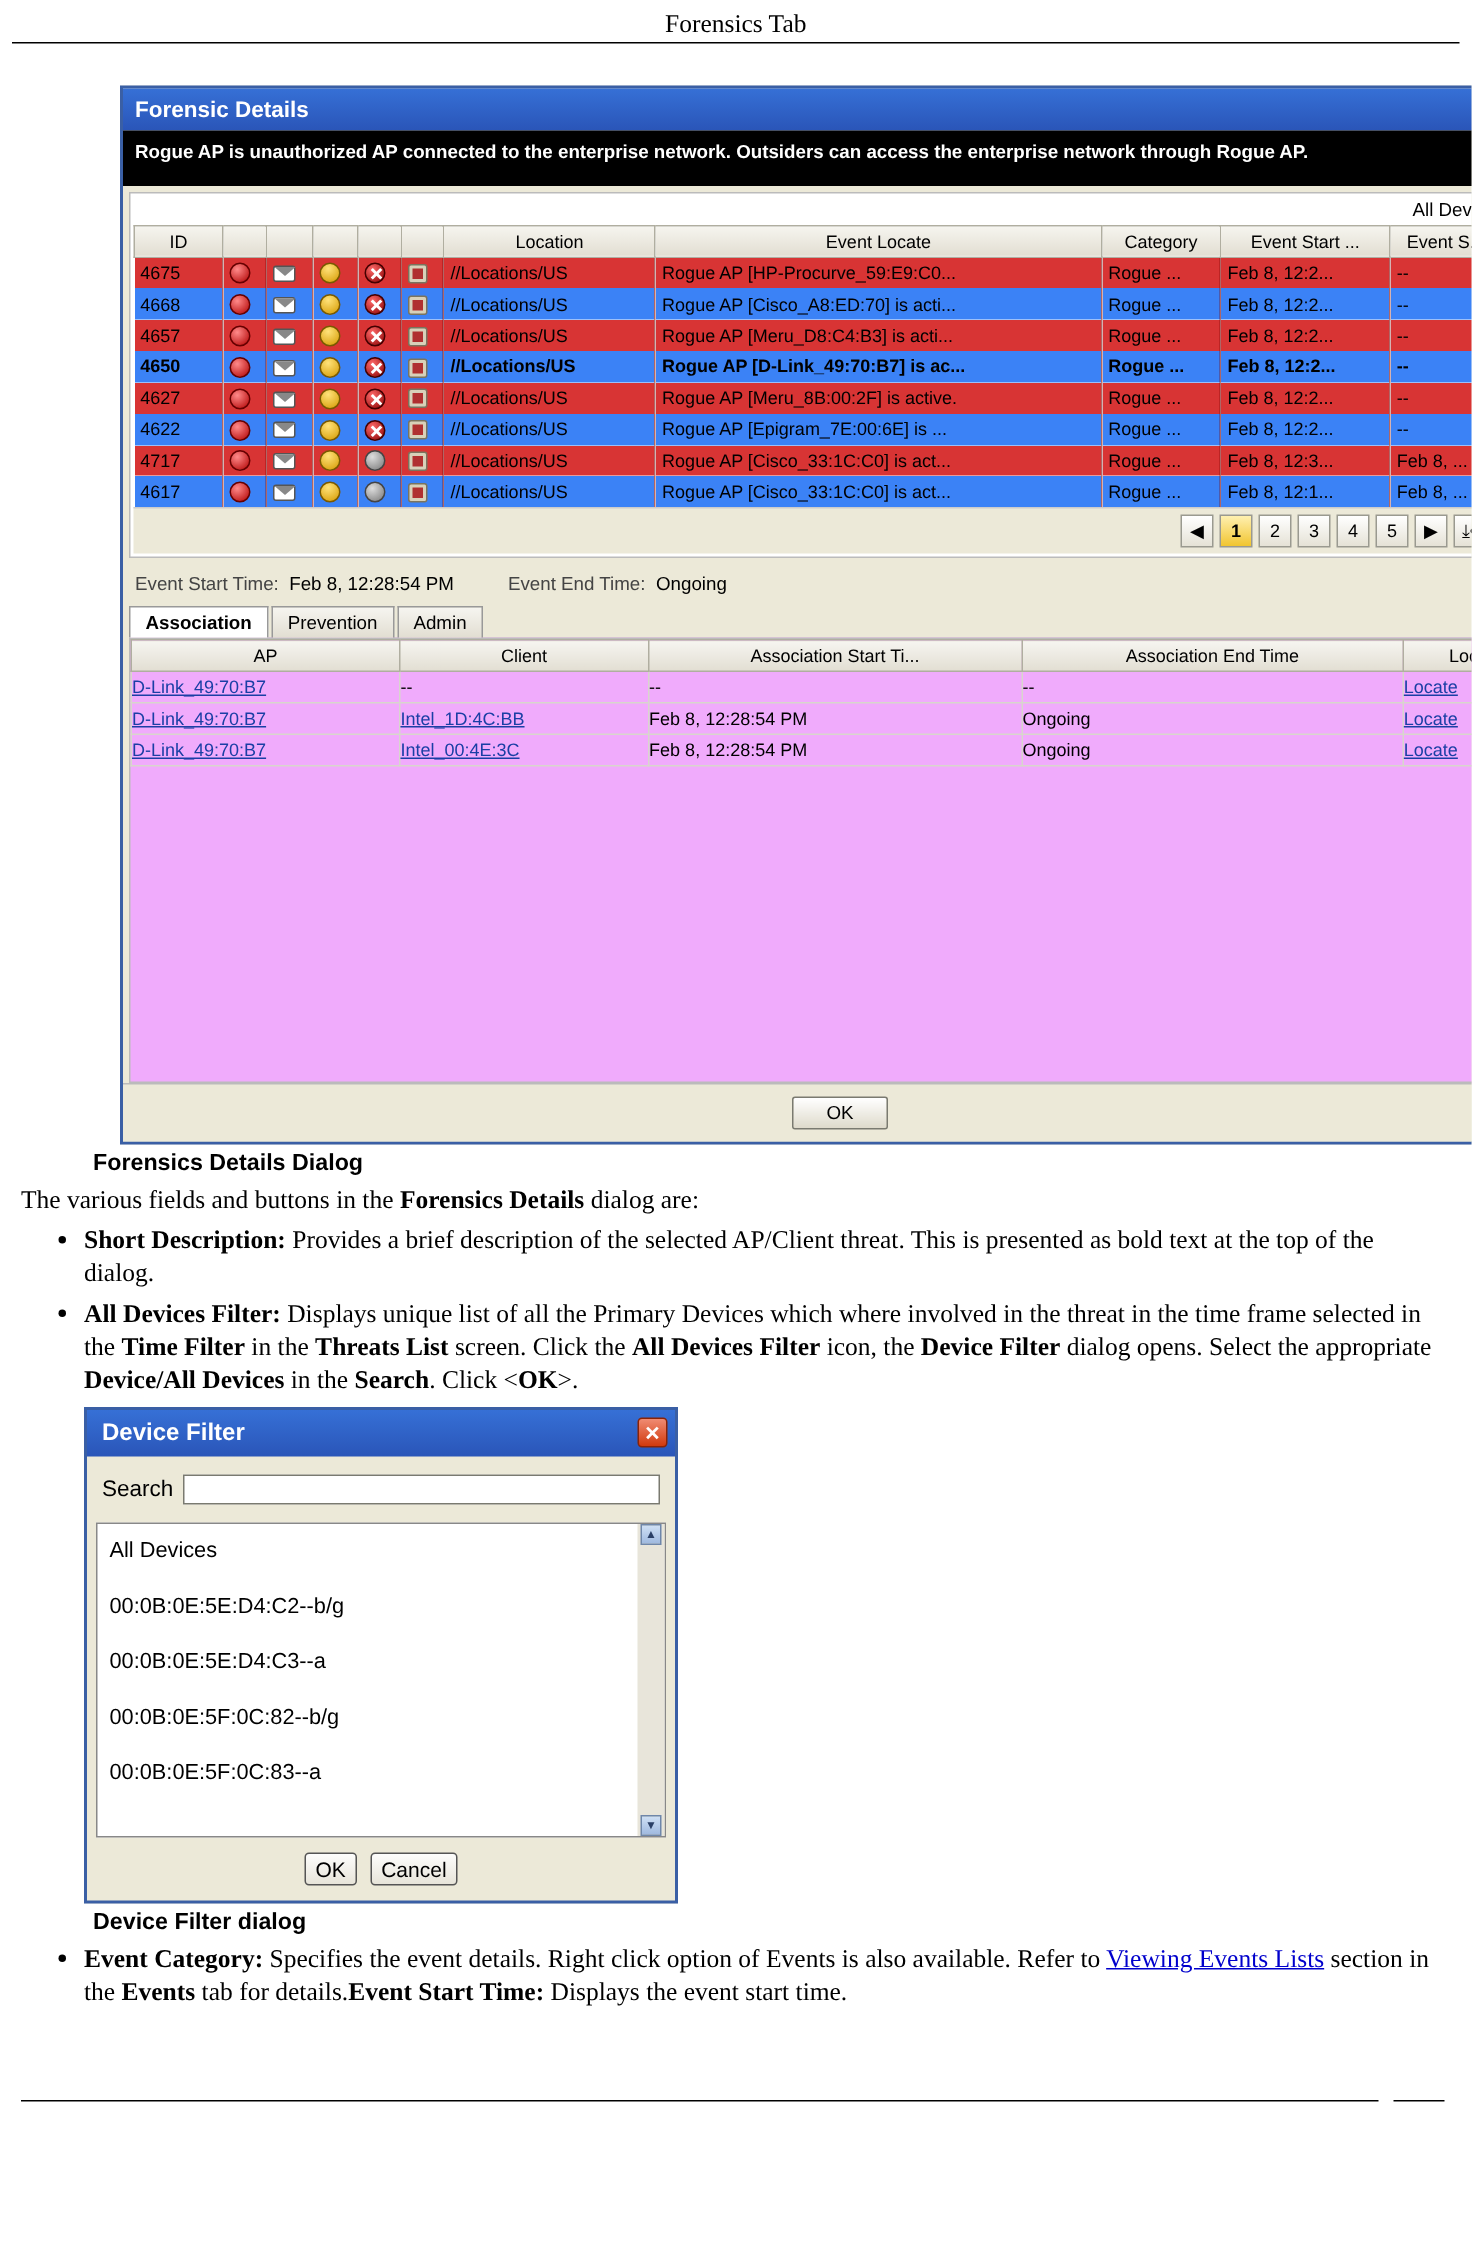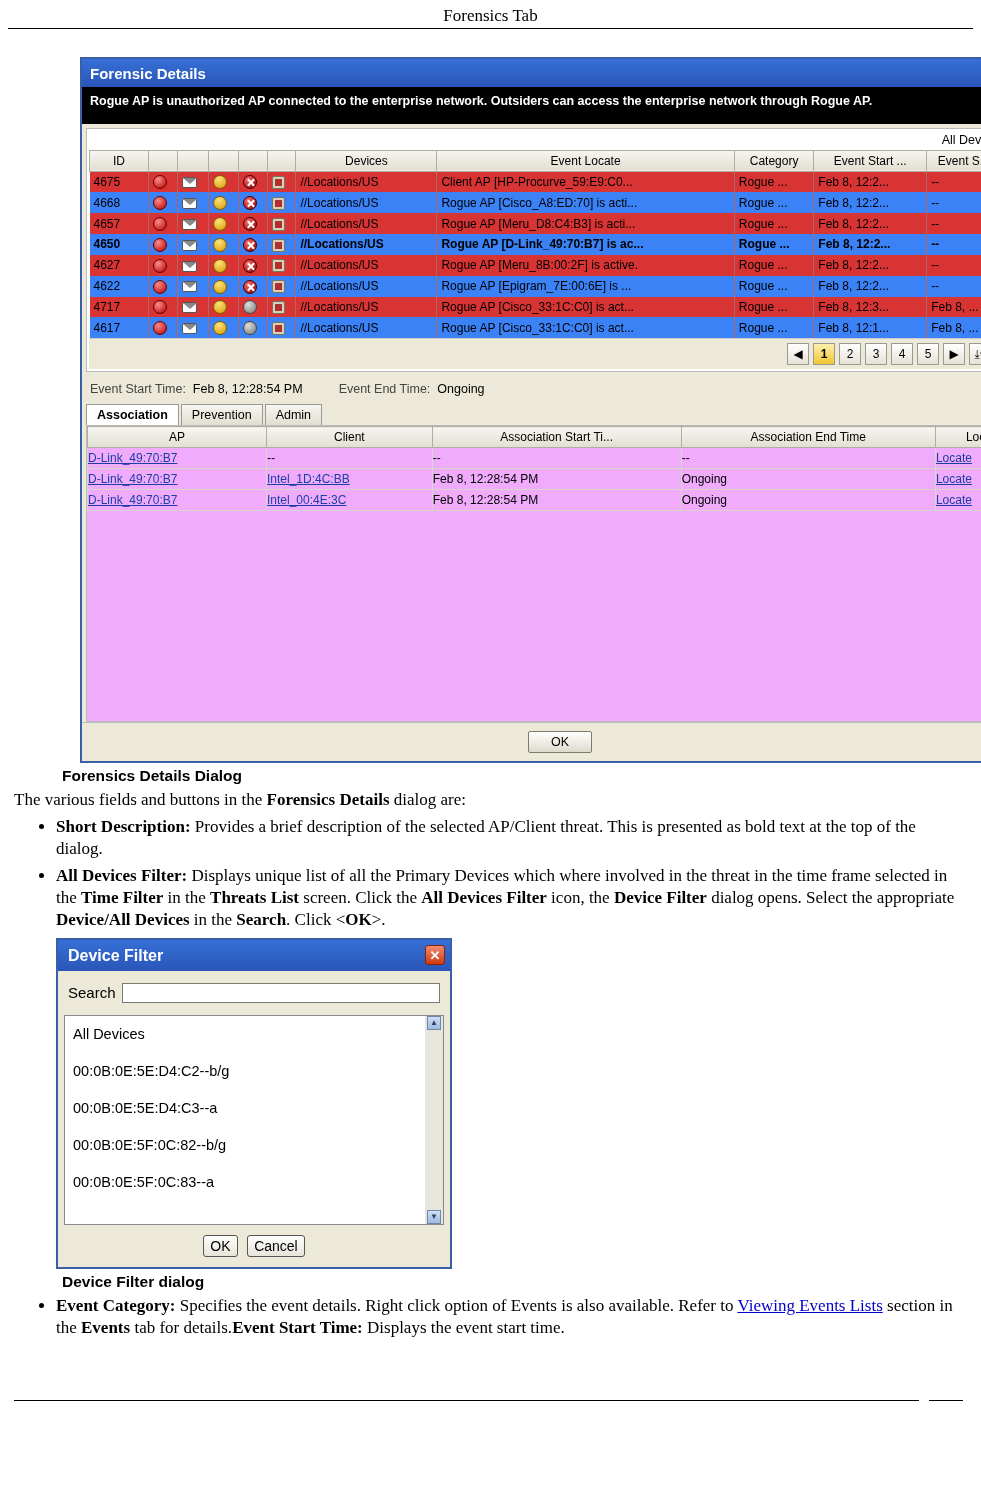--- a/index.html
+++ b/index.html
@@ -121,38 +121,38 @@
               <col style="width:18px">
             </colgroup>
           <thead>
             <tr>
               <th>ID</th>
               <th></th>
               <th></th>
               <th></th>
               <th></th>
               <th></th>
-              <th>Devices</th>
+              <th>Location</th>
               <th>Event Locate</th>
               <th>Category</th>
               <th>Event Start ...</th>
               <th>Event S...</th>
               <th class="sbvcell"></th>
             </tr>
           </thead>
           <tbody id="evt-body">
               <tr class="rrow">
                 <td>4675</td>
                 <td><span class="icn i-red"></span></td>
                 <td><span class="icn i-mail"></span></td>
                 <td><span class="icn i-bell"></span></td>
                 <td><span class="icn i-x"></span></td>
                 <td><span class="icn i-sq"></span></td>
                 <td>//Locations/US</td>
-                <td>Client AP [HP-Procurve_59:E9:C0...</td>
+                <td>Rogue AP [HP-Procurve_59:E9:C0...</td>
                 <td>Rogue ...</td>
                 <td>Feb 8, 12:2...</td>
                 <td>--</td>
                 <td class="sbvcell" rowspan="8">
                   <div class="sbv-arrow">▲</div>
                 </td>
               </tr>
               <tr class="rrow alt">
                 <td>4668</td>
                 <td><span class="icn i-red"></span></td>

